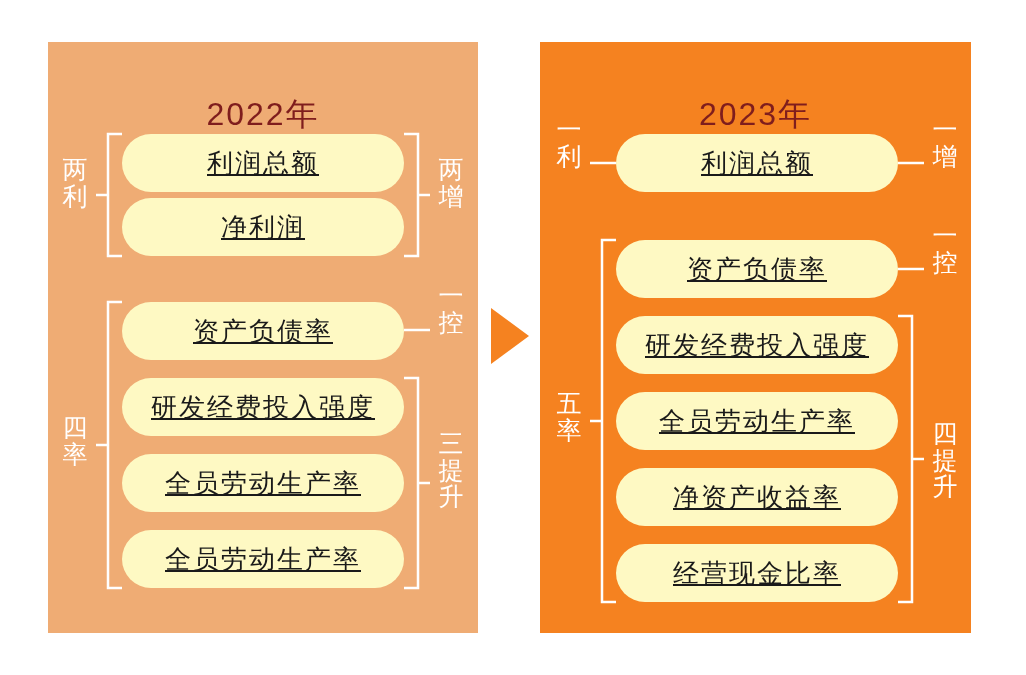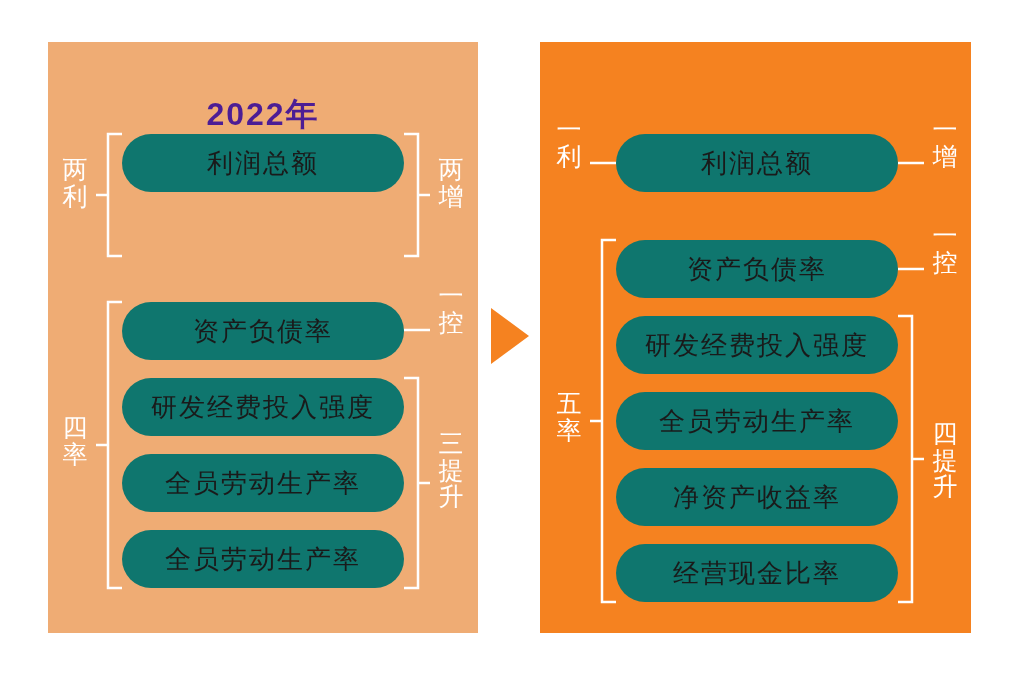--- a/index.html
+++ b/index.html
@@ -11,36 +11,37 @@
   }
   #stage{position:relative;width:1026px;height:675px;}
 
   
   .panel{position:absolute;top:42px;height:591px;}
   #panel-2022{left:48px;width:430px;background:#EFAC74;}
   #panel-2023{left:540px;width:431px;background:#F58220;}
 
   .panel-title{
     position:absolute;left:0;right:0;top:56px;
-    text-align:center;color:#4c1d95;
-    font-size:32px;letter-spacing:2px;font-weight:700;
+    text-align:center;color:#7f1d1d;
+    font-size:32px;letter-spacing:2px;font-weight:400;
     line-height:1;
   }
 
   
   .card{
     position:absolute;
-    background:#0f766e;
+    background:#fef9c3;
     border-radius:32px;
     display:flex;align-items:center;justify-content:center;
     color:#1a1a1a;
     font-size:26px;
     letter-spacing:2px;
     box-sizing:border-box;
     white-space:nowrap;
+    text-decoration:underline;
   }
   #panel-2022 .card{left:74px;width:282px;height:58px;}
   #panel-2023 .card{left:76px;width:282px;height:58px;}
 
   
   .conn{position:absolute;pointer-events:none;}
   .conn svg{display:block;overflow:visible;}
 
   
   .blabel{
@@ -67,20 +68,21 @@
 </head>
 <body>
 
 <div id="stage">
 
   <div class="panel" id="panel-2022">
 
     <div class="panel-title">2022年</div>
 
     <div class="card" style="top:92px;">利润总额</div>
+    <div class="card" style="top:156px;">净利润</div>
     <div class="card" style="top:260px;">资产负债率</div>
     <div class="card" style="top:336px;">研发经费投入强度</div>
     <div class="card" style="top:412px;">全员劳动生产率</div>
     <div class="card" style="top:488px;">全员劳动生产率</div>
 
     <div class="conn" style="left:46px;top:90px;width:30px;height:126px;">
       <svg width="30" height="126" viewBox="0 0 30 126">
         <path d="M28 2 L14 2 L14 124 L28 124" fill="none" stroke="#ffffff" stroke-width="2.5"></path>
         <path d="M14 63 L2 63" fill="none" stroke="#ffffff" stroke-width="2.5"></path>
       </svg>
@@ -123,20 +125,21 @@
     <div class="blabel right" style="left:388px;top:388px;">三
 提
 升</div>
 
   </div>
 
   <div id="arrow"></div>
 
   <div class="panel" id="panel-2023">
 
+    <div class="panel-title">2023年</div>
 
     <div class="card" style="top:92px;">利润总额</div>
     <div class="card" style="top:198px;">资产负债率</div>
     <div class="card" style="top:274px;">研发经费投入强度</div>
     <div class="card" style="top:350px;">全员劳动生产率</div>
     <div class="card" style="top:502px;">经营现金比率</div>
     <div class="card" style="top:426px;">净资产收益率</div>
 
     <div class="conn" style="left:48px;top:119px;width:30px;height:4px;">
       <svg width="30" height="4" viewBox="0 0 30 4">

